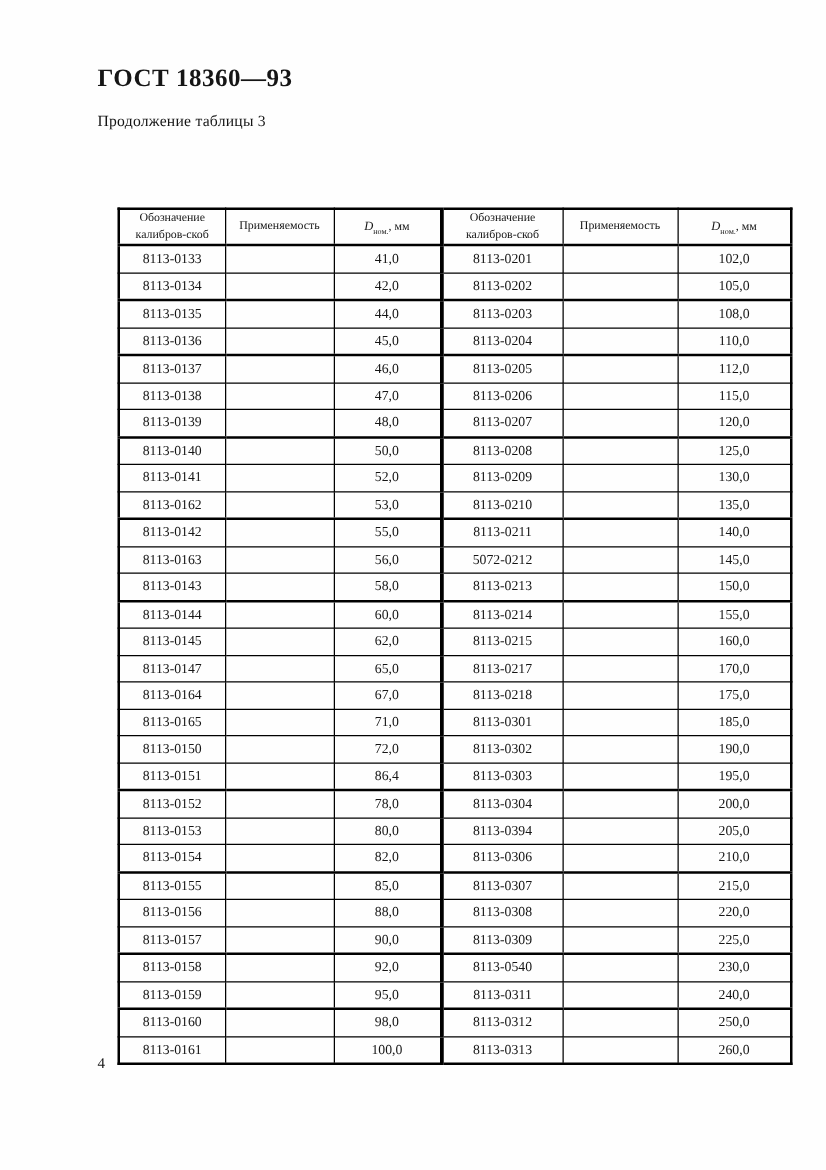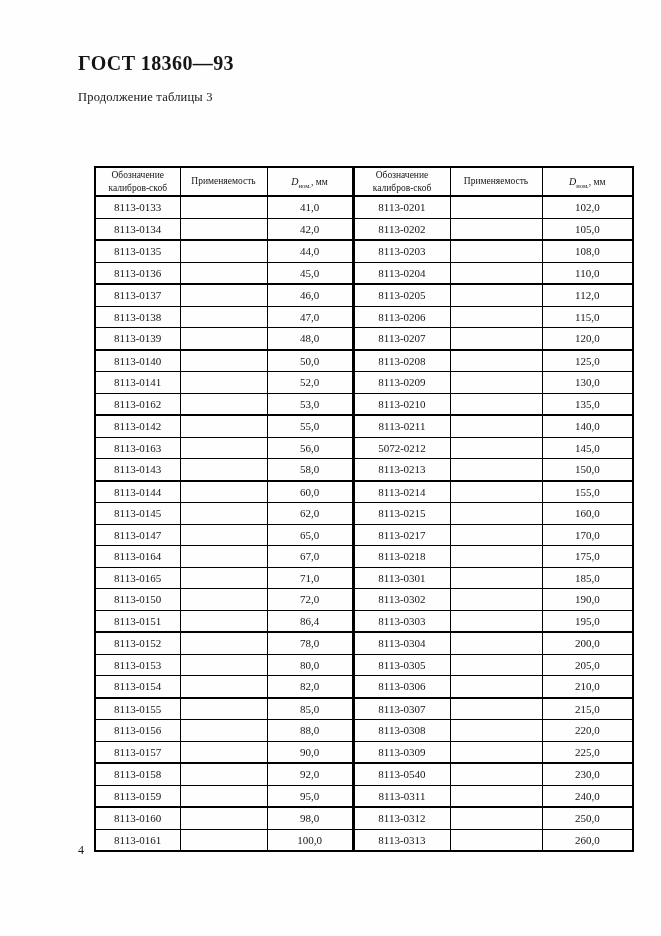--- a/index.html
+++ b/index.html
@@ -244,21 +244,21 @@
           <td>&nbsp;</td>
           <td>78,0</td>
           <td>8113-0304</td>
           <td>&nbsp;</td>
           <td>200,0</td>
         </tr>
         <tr>
           <td>8113-0153</td>
           <td>&nbsp;</td>
           <td>80,0</td>
-          <td>8113-0305</td>
+          <td>8113-0394</td>
           <td>&nbsp;</td>
           <td>205,0</td>
         </tr>
         <tr class="thick">
           <td>8113-0154</td>
           <td>&nbsp;</td>
           <td>82,0</td>
           <td>8113-0306</td>
           <td>&nbsp;</td>
           <td>210,0</td>

